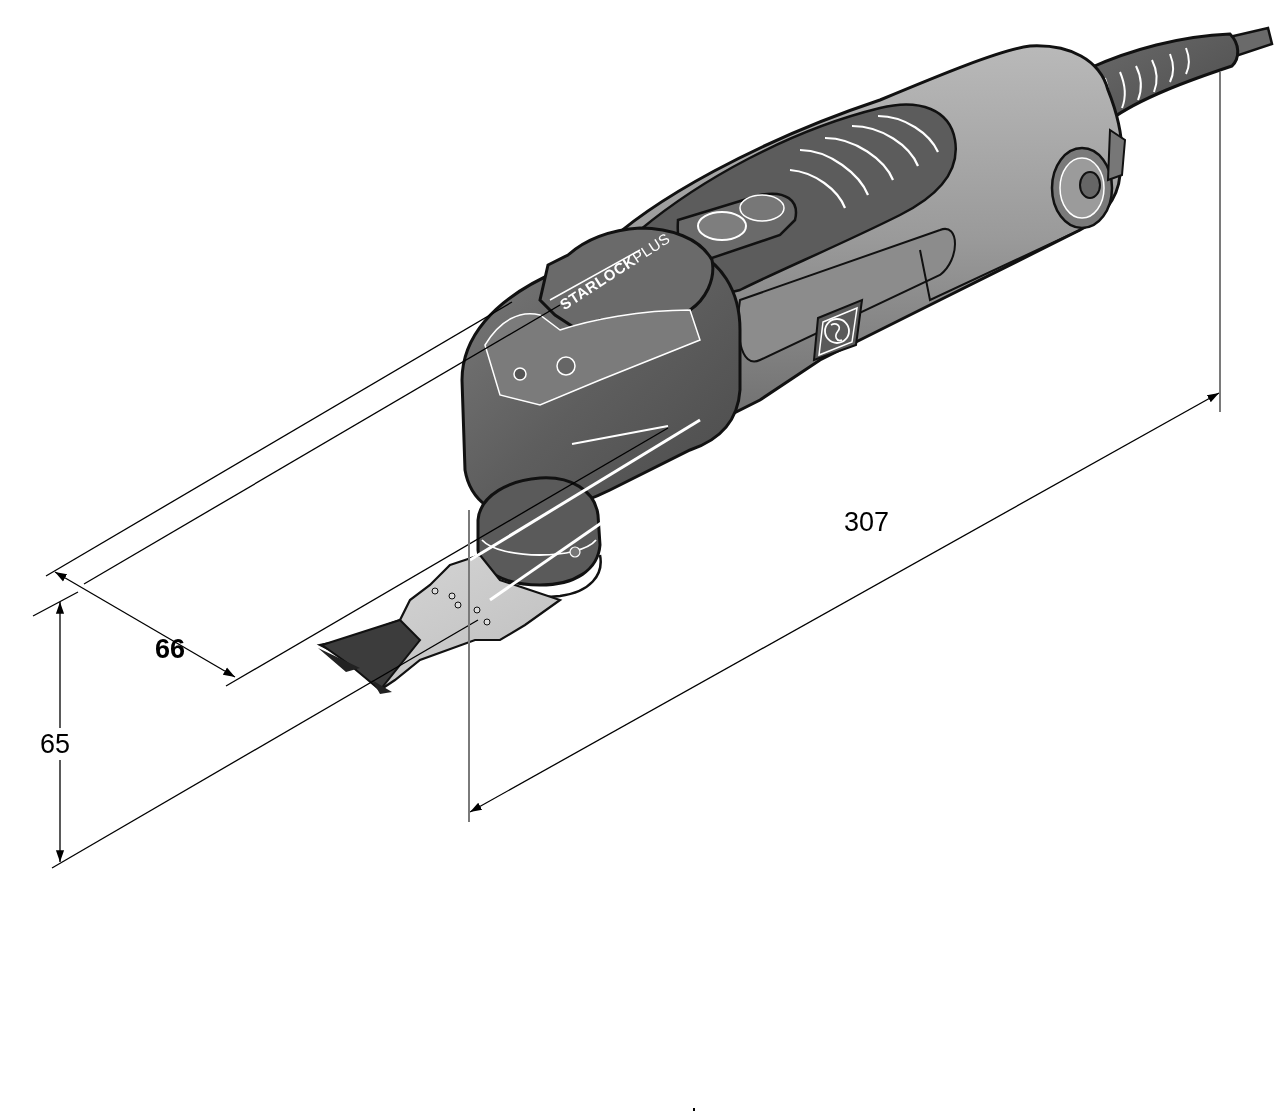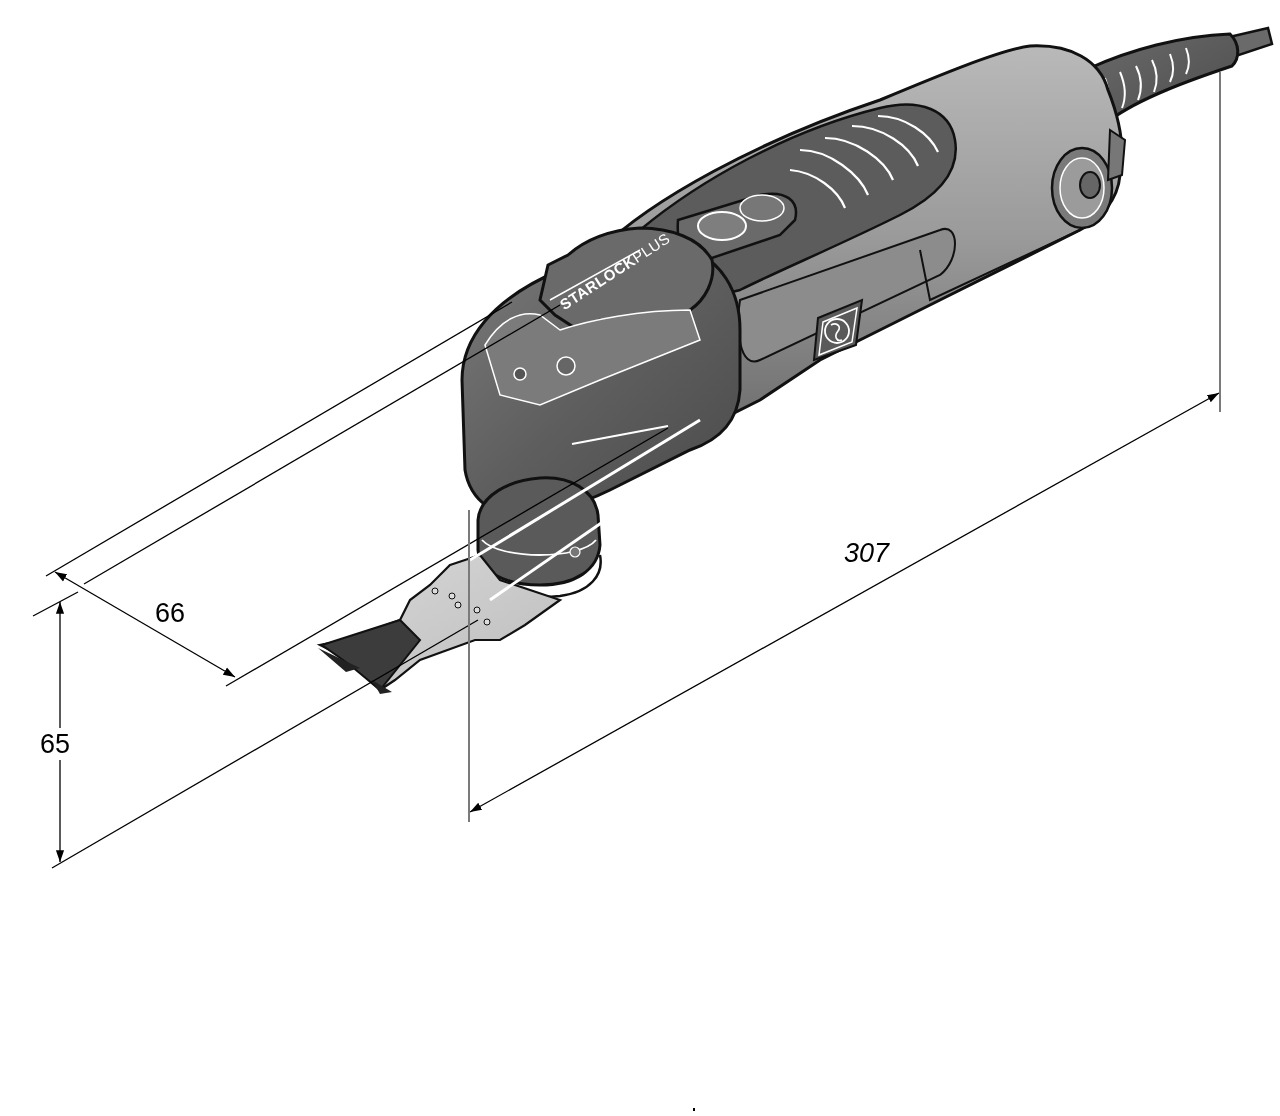--- a/index.html
+++ b/index.html
@@ -152,17 +152,17 @@
     <line x1="1220" y1="72" x2="1220" y2="412"></line>
   </g>
 
   <rect x="36" y="728" width="42" height="32" fill="#fff"></rect>
 </svg>
 
 <div class="brand-text" style="left:566px; top:296px; transform: rotate(-33deg);">
   <span>STARLOCK</span><span class="light">PLUS</span>
 </div>
 
-<div class="dim-label" style="left:155px; top:600px;">66</div>
+<div class="dim-label" style="left:155px; top:636px;font-weight:bold;">66</div>
 <div class="dim-label" style="left:40px; top:731px;">65</div>
-<div class="dim-label" style="left:844px; top:540px;font-style:italic;">307</div>
+<div class="dim-label" style="left:844px; top:509px;">307</div>
 
 <div class="stray" style="left:693px; top:1108px;"></div>
 
 </body></html>

